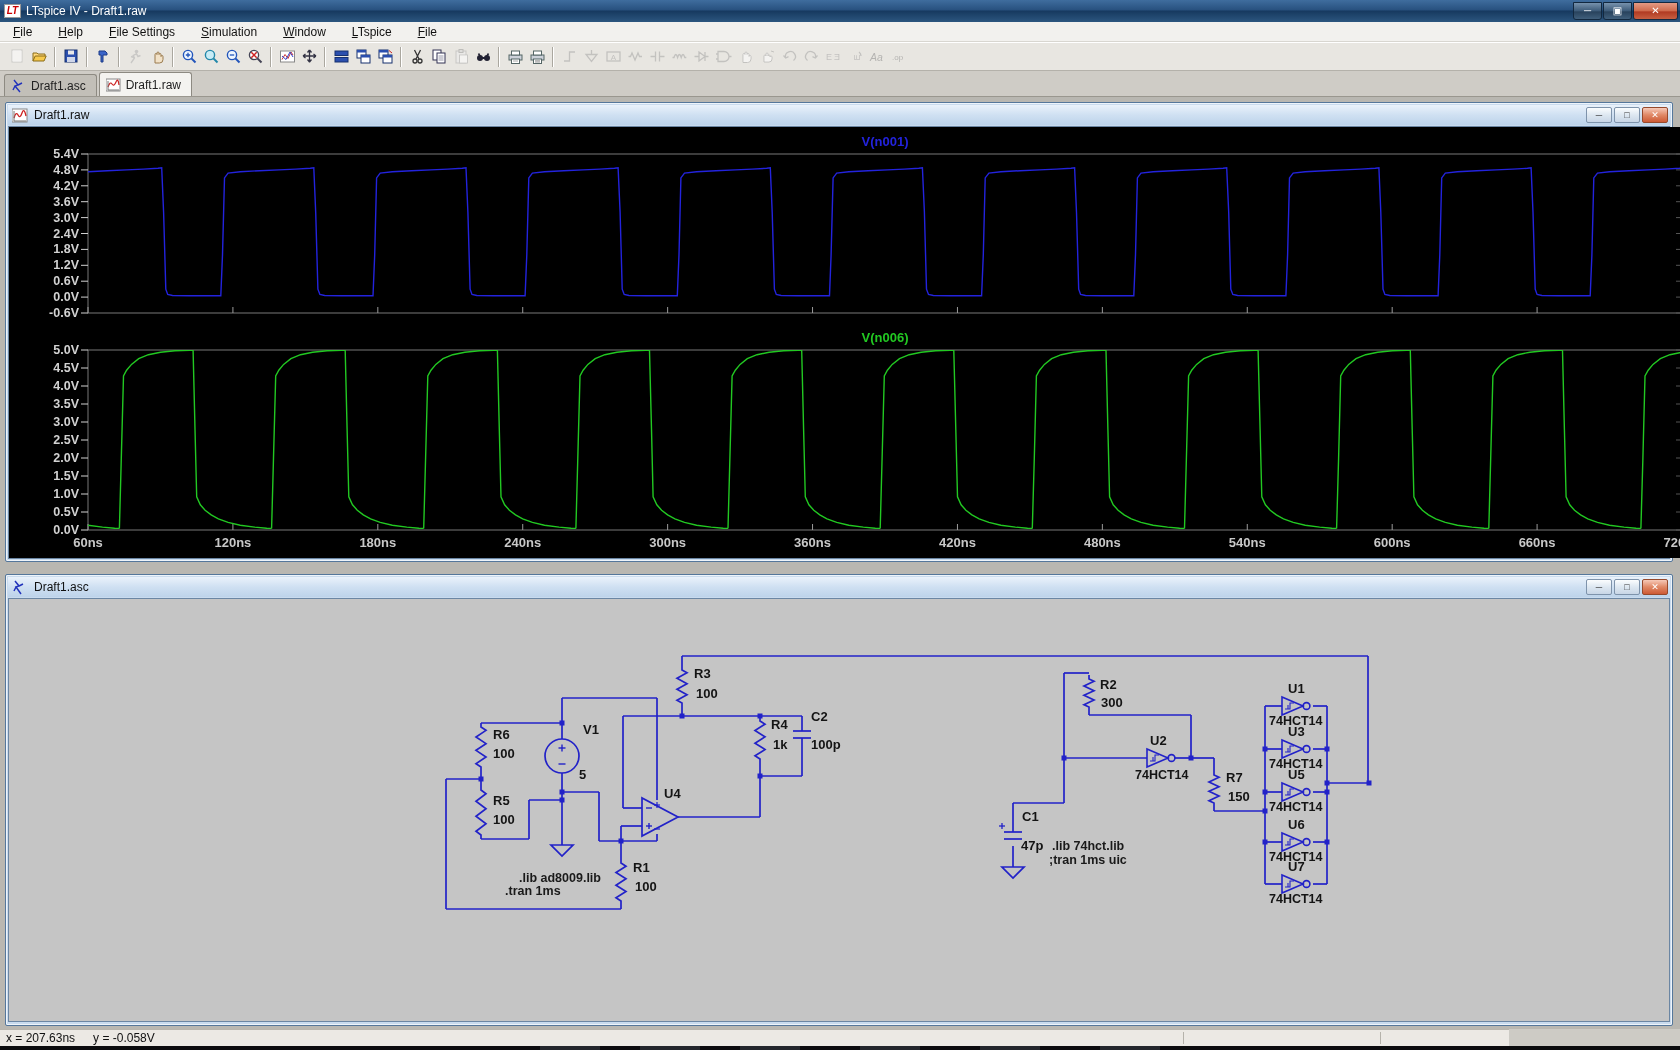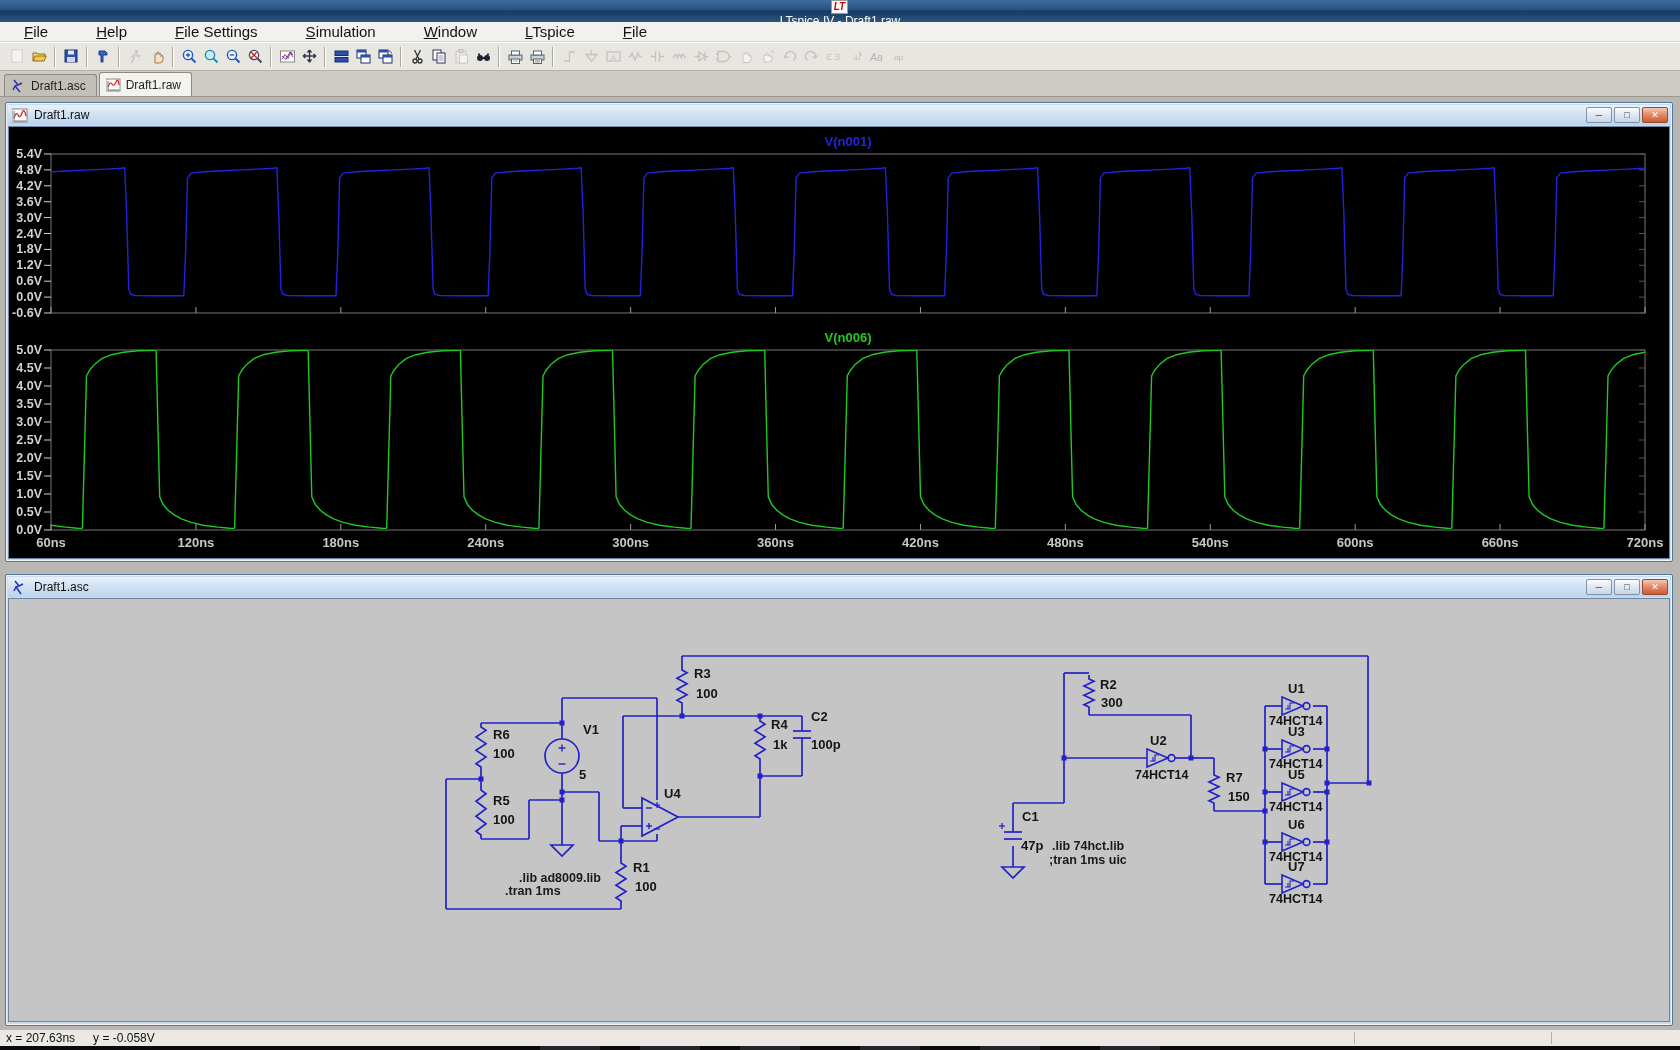--- a/index.html
+++ b/index.html
@@ -1,32 +1,32 @@
 <!DOCTYPE html>
 <html><head>
 <meta charset="utf-8">
 <style>
   html,body{margin:0;padding:0;width:1680px;height:1050px;overflow:hidden;
     font-family:"Liberation Sans",sans-serif;background:#cdcbc5;}
   *{box-sizing:border-box;}
   
   #titlebar{position:absolute;left:0;top:0;width:1680px;height:22px;
     background:linear-gradient(180deg,#3f6d9e 0%,#28517f 45%,#16395f 50%,#2c567f 100%);
-    display:flex;align-items:center;color:#fff;font-size:12px;flex-direction:column;}
+    display:flex;align-items:center;color:#fff;font-size:12px;}
   #lt-logo{width:17px;height:14px;margin:0 5px 0 4px;background:#fff;border:1px solid #999;
     color:#c00;font-weight:bold;font-size:10px;font-style:italic;text-align:center;line-height:12px;}
   #caption-btns{margin-left:auto;display:flex;margin-right:2px;}
   .cap-btn{width:29px;height:18px;border:1px solid #12283f;border-radius:0 0 3px 3px;margin-left:1px;
     background:linear-gradient(180deg,#7792ad,#3c5a78 50%,#28425c 55%,#405f7c);
     color:#fff;font-size:10px;text-align:center;line-height:16px;}
   .cap-btn.close{background:linear-gradient(180deg,#e59a84,#cf6a4c 50%,#b13a22 55%,#c75f41);width:45px;}
   
   #menubar{position:absolute;left:0;top:22px;width:1680px;height:20px;background:#f2f1ee;
     border-bottom:1px solid #d8d6d0;display:flex;align-items:center;}
-  .menu-item{padding:2px 24px;font-size:15px;color:#111;}
+  .menu-item{padding:2px 13px;font-size:12px;color:#111;}
   .menu-item::first-letter{text-decoration:underline;}
   
   #toolbar{position:absolute;left:0;top:42px;width:1680px;height:29px;background:#e8e6e1;
     border-top:1px solid #fff;border-bottom:1px solid #b4b1aa;display:flex;align-items:center;padding-left:6px;}
   .tbi{width:22px;height:24px;display:flex;align-items:center;justify-content:center;border:1px solid transparent;}
   .tbi.dis svg{filter:grayscale(1) brightness(1.15);opacity:.55;}
   .tb-sep{width:2px;height:20px;margin:0 4px;border-left:1px solid #aaa79f;border-right:1px solid #fff;}
   
   #tabbar{position:absolute;left:0;top:71px;width:1680px;height:26px;background:#cfccc6;
     border-bottom:1px solid #9a978f;display:flex;align-items:flex-end;padding-left:4px;}
@@ -39,24 +39,24 @@
   .childwin{position:absolute;border:1px solid #55779b;background:#c9dbee;border-radius:2px;
     box-shadow:0 0 0 1px #eef4fa inset;padding:2px;}
   .cw-title{height:20px;display:flex;align-items:center;font-size:12px;color:#101010;
     background:linear-gradient(180deg,#eaf2fb,#cfe0f2 50%,#bdd3ea);padding-left:4px;}
   .cw-title .ticon{margin-right:6px;display:inline-flex;}
   .cw-btns{margin-left:auto;display:flex;margin-right:2px;}
   .cw-btn{width:26px;height:16px;border:1px solid #7e93ab;border-radius:2px;margin-left:2px;
     background:linear-gradient(180deg,#fbfdfe,#dde7f1 50%,#c8d6e6);
     color:#333;font-size:9px;text-align:center;line-height:14px;}
   .cw-btn.close{background:linear-gradient(180deg,#f6c9b8,#e08866 50%,#cd5a35);color:#fff;border-color:#96492c;}
-  #wave-content{position:absolute;left:2px;top:23px;background:#000;border:1px solid #6b86a3;}
+  #wave-content{position:absolute;left:2px;top:23px;background:#000;border:1px solid #6b86a3;padding-left:37px;}
   #sch-content{position:absolute;left:2px;top:23px;background:#c5c5c5;border:1px solid #6b86a3;}
   
-  #statusbar{position:absolute;left:0;top:1029px;width:1680px;height:17px;background:#ece9e4;
+  #statusbar{position:absolute;left:0;top:1029px;width:1509px;height:17px;background:#ece9e4;
     border-top:1px solid #b8b5ae;font-size:12px;color:#111;display:flex;align-items:center;padding-left:6px;}
   .sb-sep{width:1px;height:12px;background:#b5b2aa;margin:0 8px;}
   #taskbar-sliver{position:absolute;left:0;top:1046px;width:1680px;height:4px;background:#0b0b0d;}
   .tk{position:absolute;top:0;height:4px;background:#23262c;}
   svg text{user-select:none;}
 </style>
 </head>
 <body>
 
 <div id="titlebar">

